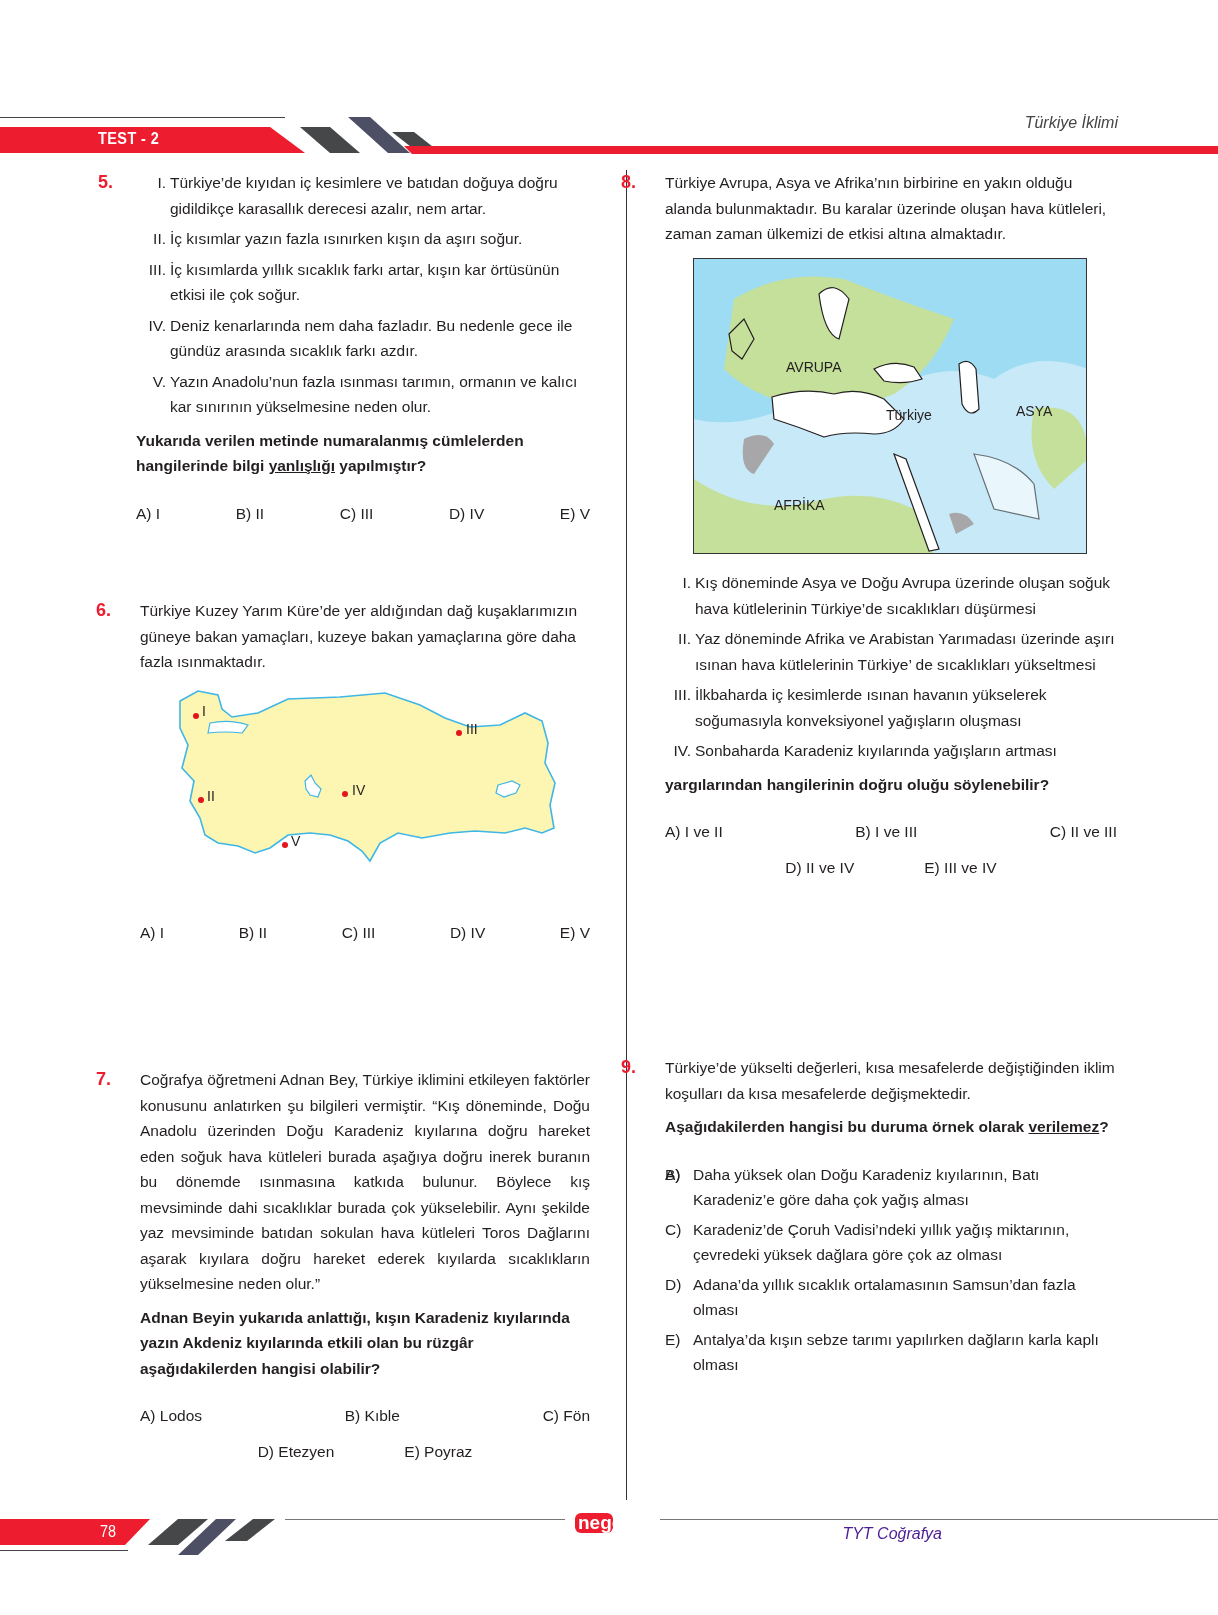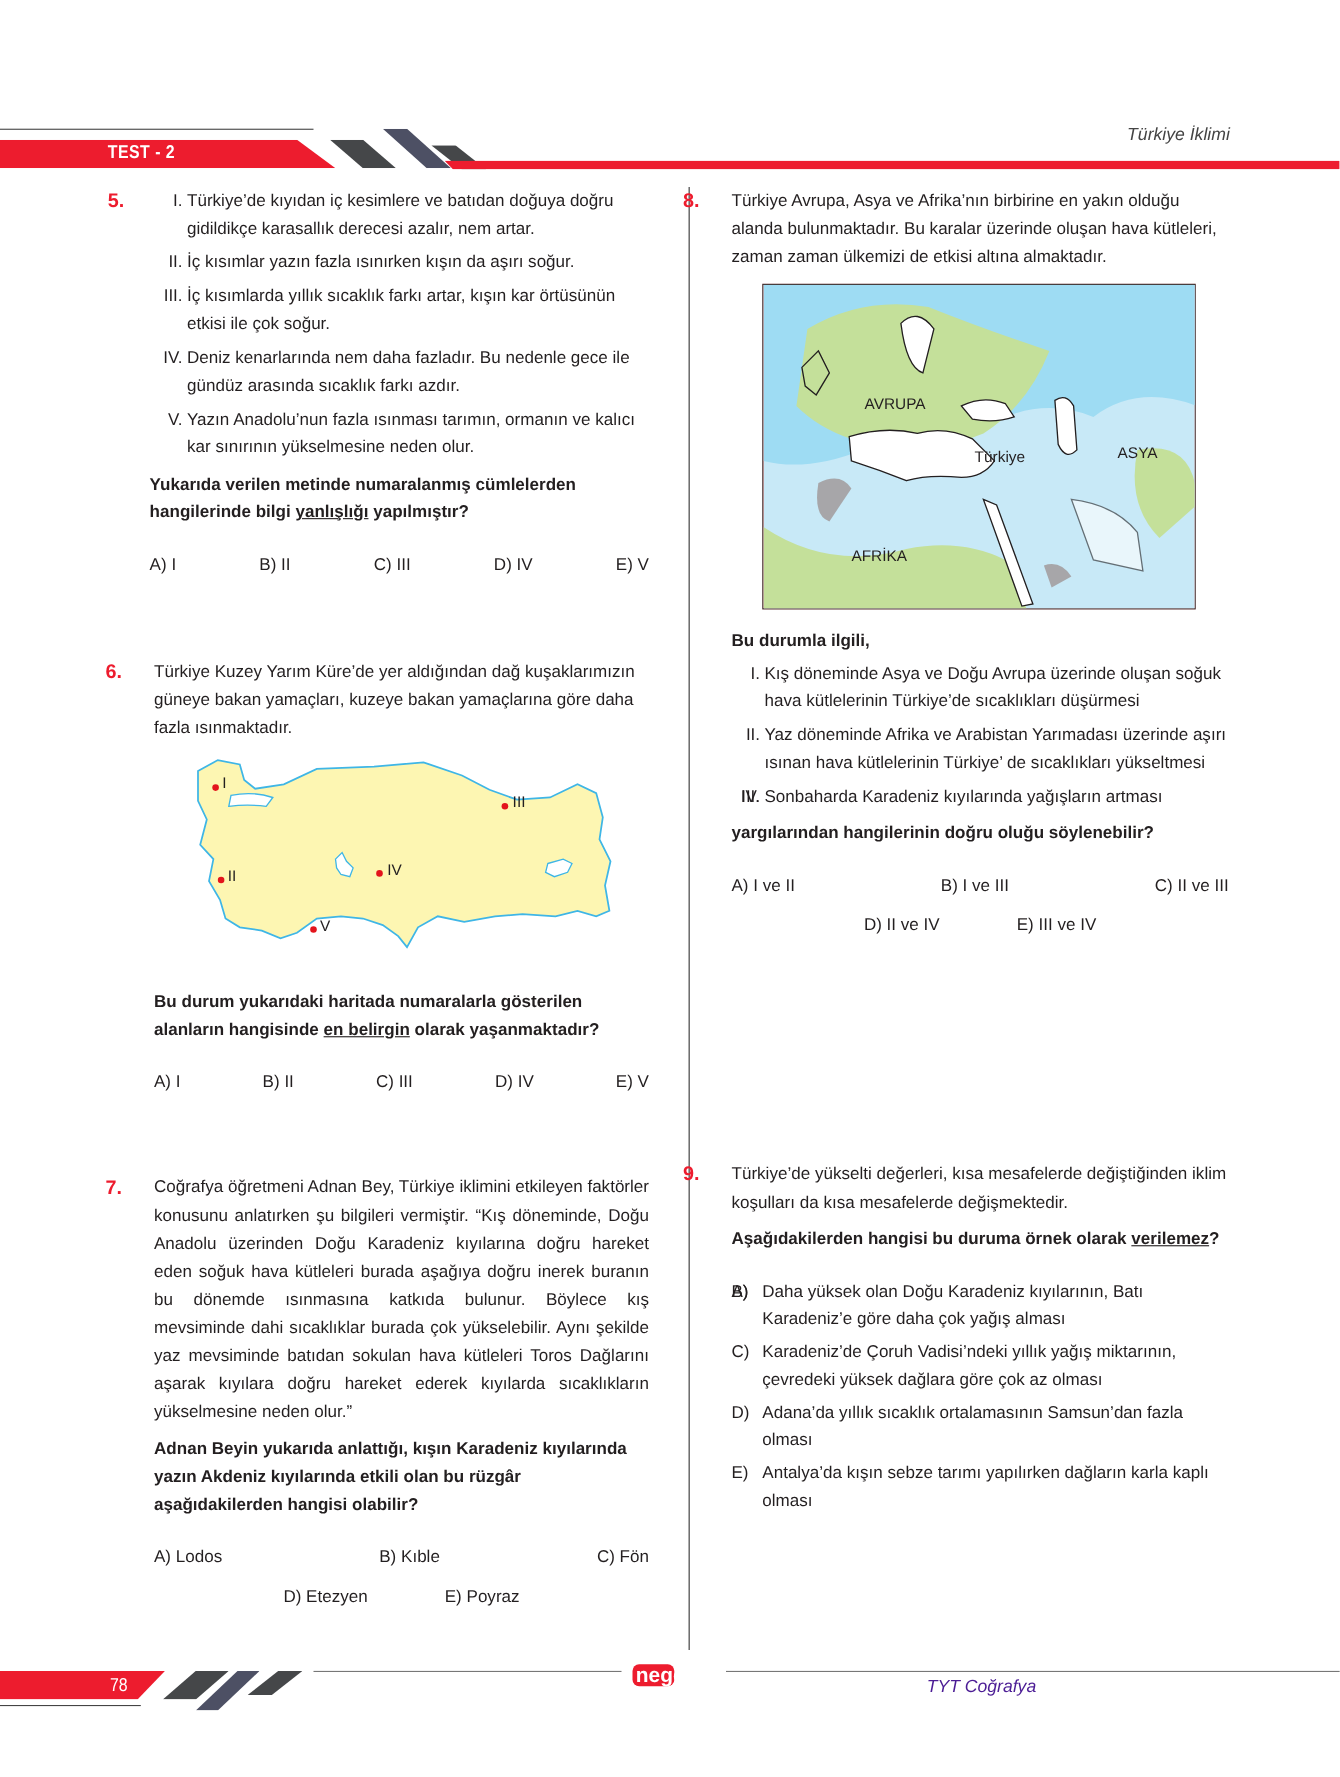--- a/index.html
+++ b/index.html
@@ -106,23 +106,20 @@
   <span class="map-label" style="left:37px;top:105px;">II</span>
   <span class="map-dot" style="left:286px;top:47px;"></span>
   <span class="map-label" style="left:296px;top:38px;">III</span>
   <span class="map-dot" style="left:172px;top:108px;"></span>
   <span class="map-label" style="left:182px;top:99px;">IV</span>
   <span class="map-dot" style="left:112px;top:159px;"></span>
   <span class="map-label" style="left:121px;top:150px;">V</span>
 </div>
 
 <div class="q" style="left:140px;top:898px;width:450px;">
-  <div class="bold-q" style="margin-top:0;">
-    <span>Bu durum yukarıdaki haritada numaralarla gösterilen alanların hangisinde </span><span class="u">en belirgin</span><span> olarak yaşanmaktadır?</span>
-  </div>
   <div class="opts5" style="margin-top:22px;">
     <span>A) I</span>
     <span>B) II</span>
     <span>C) III</span>
     <span>D) IV</span>
     <span>E) V</span>
   </div>
 </div>
 
 <div class="q" style="left:140px;top:1067px;width:450px;">
@@ -163,24 +160,23 @@
     <path d="M125 35 Q140 20 155 40 L145 80 Q130 75 125 35 Z" fill="#fff" stroke="#231f20" stroke-width="1.2"></path>
     <path d="M35 75 L50 60 L60 80 L48 100 L38 92 Z" fill="#c4e09a" stroke="#231f20" stroke-width="1.2"></path>
   </svg>
   <span class="map-label" style="left:92px;top:100px;">AVRUPA</span>
   <span class="map-label" style="left:192px;top:148px;">Türkiye</span>
   <span class="map-label" style="left:322px;top:144px;">ASYA</span>
   <span class="map-label" style="left:80px;top:238px;">AFRİKA</span>
 </div>
 
 <div class="q" style="left:665px;top:570px;width:452px;">
-  <div class="bold-q" style="margin-top:0;margin-bottom:4px;">Bu durumla ilgili,</div>
   <div class="roman-item"><span class="rn">I.</span><span>Kış döneminde Asya ve Doğu Avrupa üzerinde oluşan soğuk hava kütlelerinin Türkiye’de sıcaklıkları düşürmesi</span></div>
   <div class="roman-item"><span class="rn">II.</span><span>Yaz döneminde Afrika ve Arabistan Yarımadası üzerinde aşırı ısınan hava kütlelerinin Türkiye’ de sıcaklıkları yükseltmesi</span></div>
-  <div class="roman-item"><span class="rn">III.</span></div>
+  <div class="roman-item"><span class="rn">III.</span><span>İlkbaharda iç kesimlerde ısınan havanın yükselerek soğumasıyla konveksiyonel yağışların oluşması</span></div>
   <div class="roman-item"><span class="rn">IV.</span><span>Sonbaharda Karadeniz kıyılarında yağışların artması</span></div>
   <div class="bold-q">yargılarından hangilerinin doğru oluğu söylenebilir?</div>
   <div class="opts-row" style="margin-top:22px;">
     <span>A) I ve II</span>
     <span>B) I ve III</span>
     <span>C) II ve III</span>
   </div>
   <div class="opts-row2">
     <span>D) II ve IV</span>
     <span>E) III ve IV</span>

